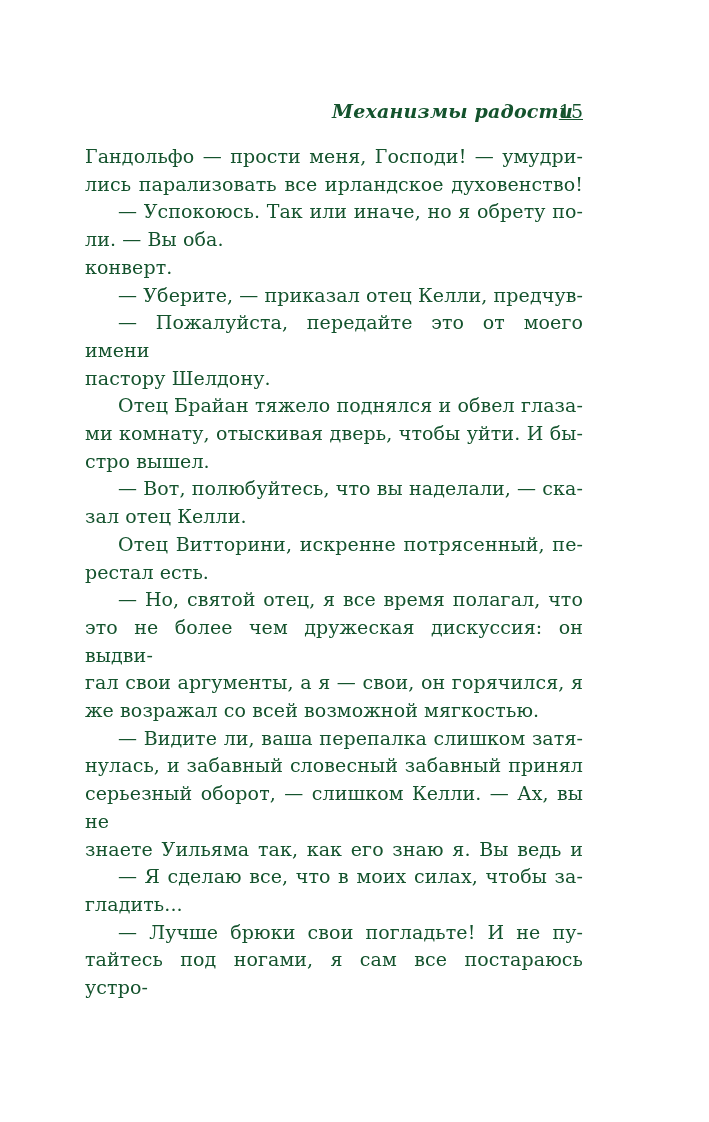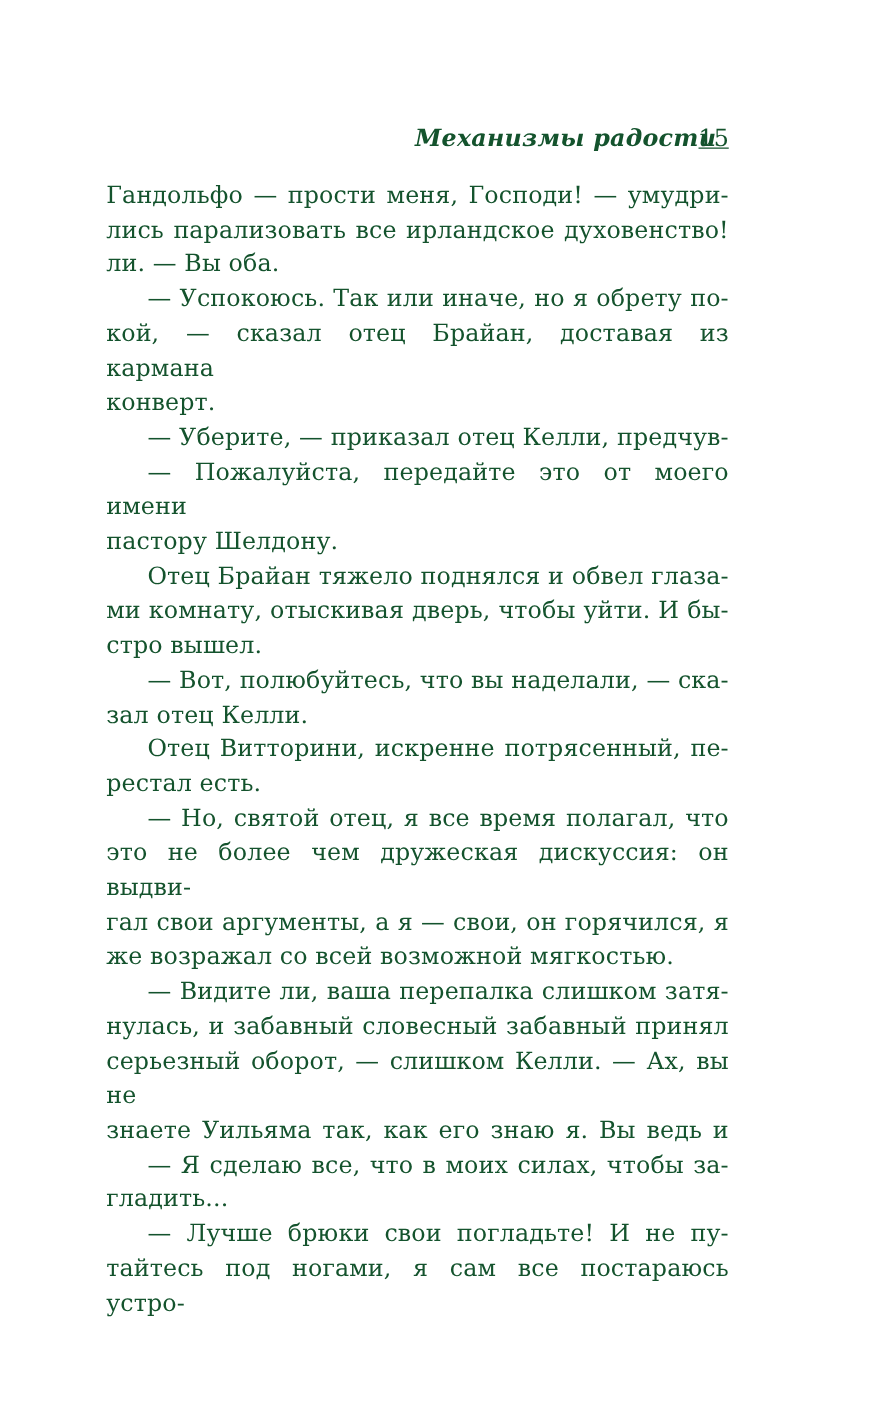--- a/index.html
+++ b/index.html
@@ -61,23 +61,22 @@
 <body>
 
 <div class="page">
   <div class="header">
     <span class="running-title">Механизмы радости</span>
     <span class="page-number">15</span>
   </div>
   <div class="text-block" id="text-block">
       <div class="line">Гандольфо — прости меня, Господи! — умудри-</div>
       <div class="line">лись парализовать все ирландское духовенство!</div>
+      <div class="line indent">— Успокоюсь. Так или иначе, но я обрету по-</div>
       <div class="line para-end">ли. — Вы оба.</div>
-      <div class="line indent">— Успокоюсь. Так или иначе, но я обрету по-</div>
-      <div class="line">кой, — сказал отец Брайан, доставая из кармана</div>
       <div class="line para-end">конверт.</div>
       <div class="line indent">— Уберите, — приказал отец Келли, предчув-</div>
       <div class="line indent">— Пожалуйста, передайте это от моего имени</div>
       <div class="line para-end">пастору Шелдону.</div>
       <div class="line indent">Отец Брайан тяжело поднялся и обвел глаза-</div>
       <div class="line">ми комнату, отыскивая дверь, чтобы уйти. И бы-</div>
       <div class="line para-end">стро вышел.</div>
       <div class="line indent">— Вот, полюбуйтесь, что вы наделали, — ска-</div>
       <div class="line para-end">зал отец Келли.</div>
       <div class="line indent">Отец Витторини, искренне потрясенный, пе-</div>

